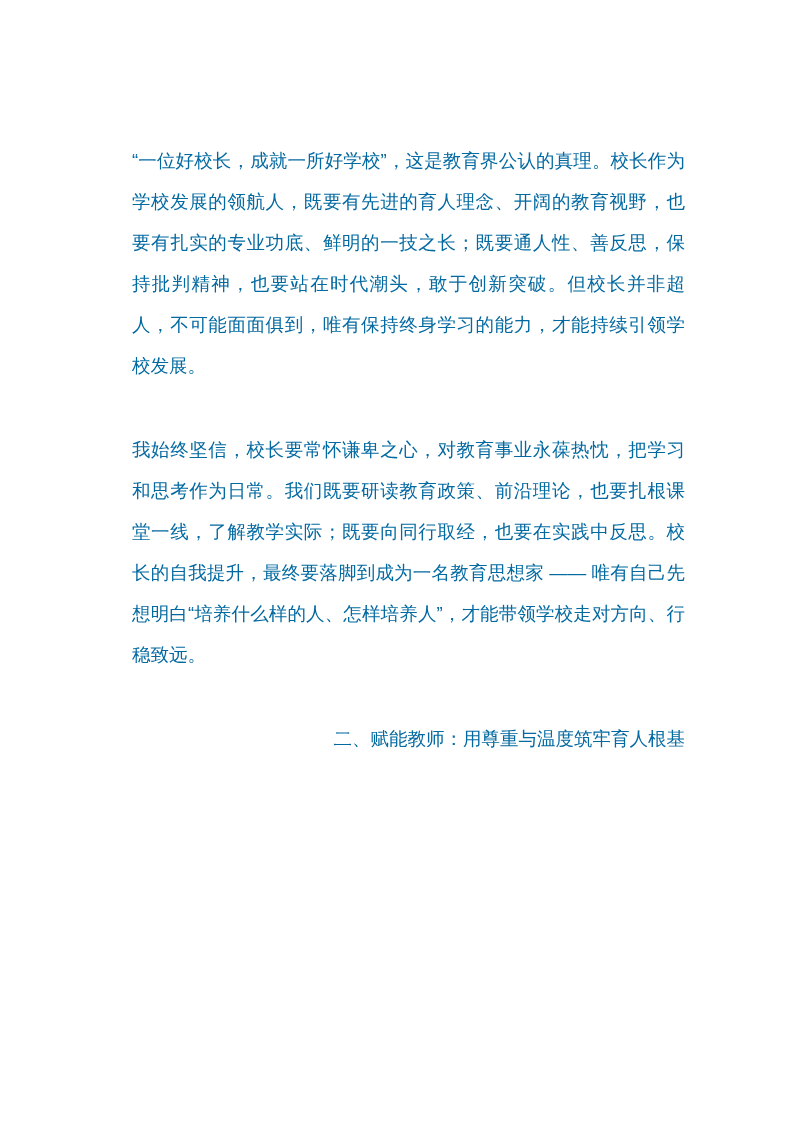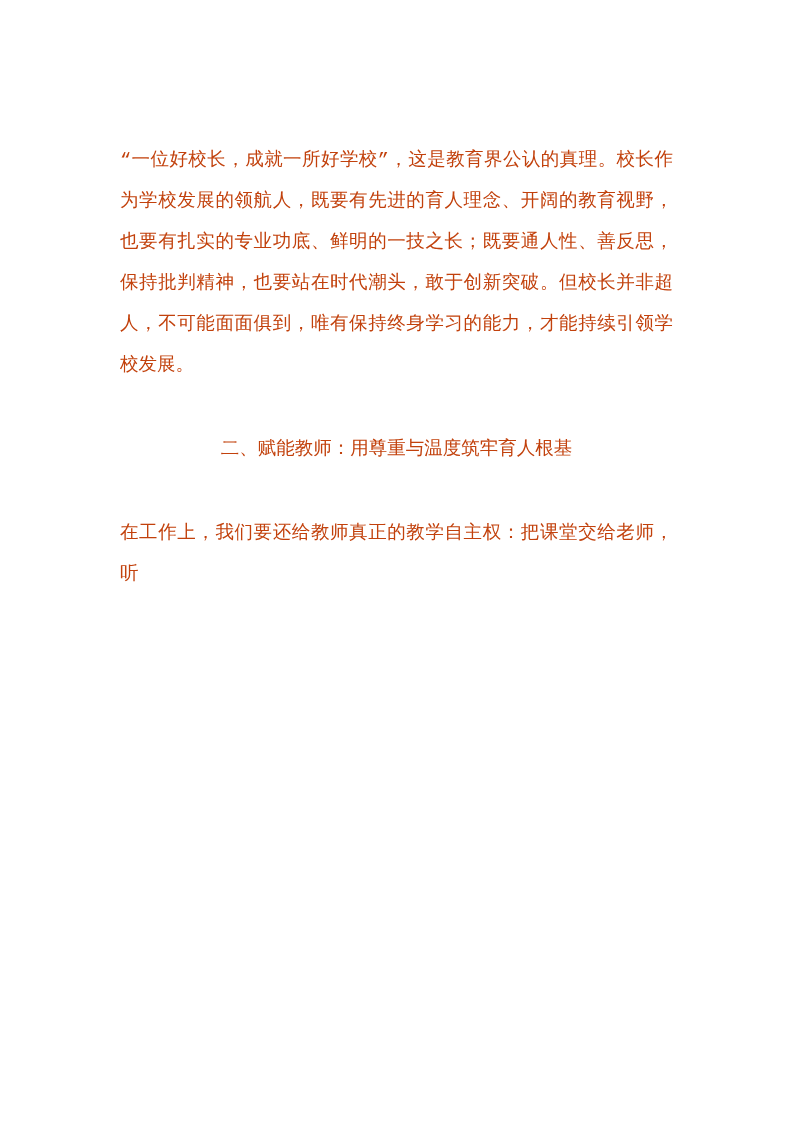--- a/index.html
+++ b/index.html
@@ -8,41 +8,41 @@
   }
   body {
     width: 793px;
     height: 1122px;
     background: #ffffff;
     overflow: hidden;
     position: relative;
   }
   .doc-page {
     position: absolute;
-    left: 120px;
+    left: 132px;
     top: 140px;
     width: 553px;
-    font-family: Liberation Mono, monospace;
+    font-family: Liberation Sans, sans-serif;
     font-size: 18.5px;
-    color: #c2410c;
+    color: #0369a1;
   }
   .doc-page p {
     margin: 0 0 43px 0;
     line-height: 41px;
     text-align: justify;
     text-justify: inter-ideograph;
     word-break: normal;
   }
   .doc-page p:last-child {
     margin-bottom: 0;
   }
   .doc-page p.heading {
-    text-align: center;
+    text-align: right;
   }
 </style>
 </head>
 <body>
 
 <div class="doc-page">
   <p>“一位好校长，成就一所好学校”，这是教育界公认的真理。校长作为学校发展的领航人，既要有先进的育人理念、开阔的教育视野，也要有扎实的专业功底、鲜明的一技之长；既要通人性、善反思，保持批判精神，也要站在时代潮头，敢于创新突破。但校长并非超人，不可能面面俱到，唯有保持终身学习的能力，才能持续引领学校发展。</p>
+  <p>我始终坚信，校长要常怀谦卑之心，对教育事业永葆热忱，把学习和思考作为日常。我们既要研读教育政策、前沿理论，也要扎根课堂一线，了解教学实际；既要向同行取经，也要在实践中反思。校长的自我提升，最终要落脚到成为一名教育思想家 —— 唯有自己先想明白“培养什么样的人、怎样培养人”，才能带领学校走对方向、行稳致远。</p>
   <p class="heading">二、赋能教师：用尊重与温度筑牢育人根基</p>
-  <p>在工作上，我们要还给教师真正的教学自主权：把课堂交给老师，听</p>
 </div>
 
 </body></html>

